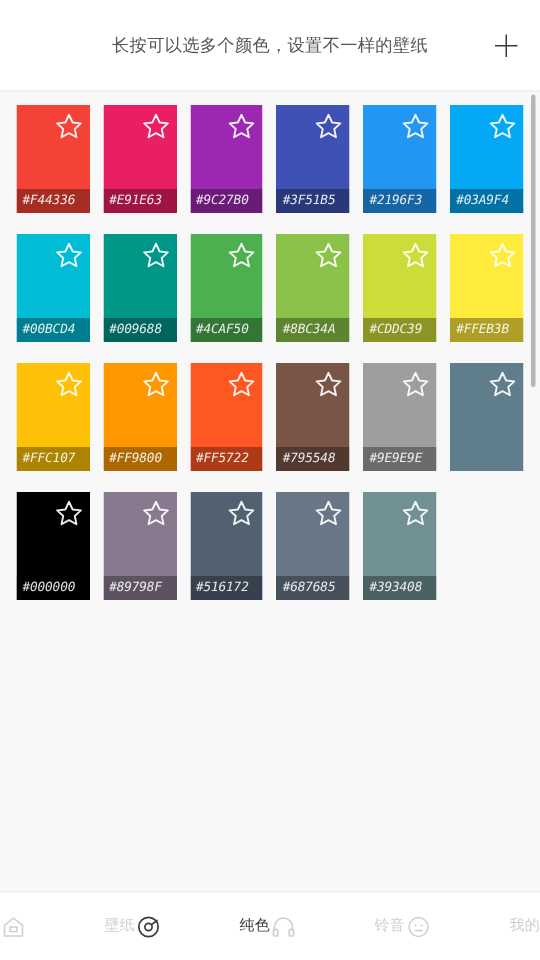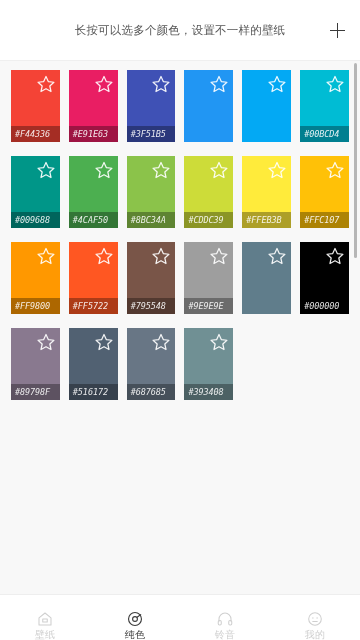--- a/index.html
+++ b/index.html
@@ -154,23 +154,23 @@
     flex: 0 0 46px;
     height: 46px;
     background: #ffffff;
     border-top: 1px solid #eeeeee;
     display: flex;
   }
 
   .tab {
     flex: 1 1 0;
     display: flex;
-    flex-direction: column;
+    flex-direction: row;
     align-items: center;
-    justify-content: flex-end;
+    justify-content: space-between;
     gap: 2px;
     cursor: pointer;
     color: #cfcfcf;
   }
   .tab.active { color: #3b3b3b; }
 
   .tab-icon {
     width: 18px;
     height: 18px;
     display: flex;
@@ -215,44 +215,61 @@
           <div class="swatch-star">
             <svg viewBox="0 0 24 24" fill="none" stroke="rgba(255,255,255,0.92)" stroke-width="1.5" stroke-linejoin="round">
               <polygon points="12,3 14.9,9.2 21.5,9.9 16.6,14.4 18,21 12,17.7 6,21 7.4,14.4 2.5,9.9 9.1,9.2"></polygon>
             </svg>
           </div>
           <div class="swatch-footer">
             <span class="swatch-label">#E91E63</span>
           </div>
         </div>
         <div class="swatch">
+          <div class="swatch-body" style="background: rgb(156, 39, 176);"></div>
+          <div class="swatch-star">
+            <svg viewBox="0 0 24 24" fill="none" stroke="rgba(255,255,255,0.92)" stroke-width="1.5" stroke-linejoin="round">
+              <polygon points="12,3 14.9,9.2 21.5,9.9 16.6,14.4 18,21 12,17.7 6,21 7.4,14.4 2.5,9.9 9.1,9.2"></polygon>
+            </svg>
+          </div>
+          <div class="swatch-footer">
+            <span class="swatch-label">#9C27B0</span>
+          </div>
+        </div>
+        <div class="swatch">
           <div class="swatch-body" style="background: rgb(63, 81, 181);"></div>
           <div class="swatch-star">
             <svg viewBox="0 0 24 24" fill="none" stroke="rgba(255,255,255,0.92)" stroke-width="1.5" stroke-linejoin="round">
               <polygon points="12,3 14.9,9.2 21.5,9.9 16.6,14.4 18,21 12,17.7 6,21 7.4,14.4 2.5,9.9 9.1,9.2"></polygon>
             </svg>
           </div>
           <div class="swatch-footer">
             <span class="swatch-label">#3F51B5</span>
           </div>
         </div>
         <div class="swatch">
           <div class="swatch-body" style="background: rgb(33, 150, 243);"></div>
           <div class="swatch-star">
             <svg viewBox="0 0 24 24" fill="none" stroke="rgba(255,255,255,0.92)" stroke-width="1.5" stroke-linejoin="round">
               <polygon points="12,3 14.9,9.2 21.5,9.9 16.6,14.4 18,21 12,17.7 6,21 7.4,14.4 2.5,9.9 9.1,9.2"></polygon>
             </svg>
           </div>
+          <div class="swatch-footer">
+            <span class="swatch-label">#2196F3</span>
+          </div>
         </div>
         <div class="swatch">
           <div class="swatch-body" style="background: rgb(3, 169, 244);"></div>
           <div class="swatch-star">
             <svg viewBox="0 0 24 24" fill="none" stroke="rgba(255,255,255,0.92)" stroke-width="1.5" stroke-linejoin="round">
               <polygon points="12,3 14.9,9.2 21.5,9.9 16.6,14.4 18,21 12,17.7 6,21 7.4,14.4 2.5,9.9 9.1,9.2"></polygon>
             </svg>
+          </div>
+          <div class="swatch-footer">
+            <span class="swatch-label">#03A9F4</span>
           </div>
         </div>
         <div class="swatch">
           <div class="swatch-body" style="background: rgb(0, 188, 212);"></div>
           <div class="swatch-star">
             <svg viewBox="0 0 24 24" fill="none" stroke="rgba(255,255,255,0.92)" stroke-width="1.5" stroke-linejoin="round">
               <polygon points="12,3 14.9,9.2 21.5,9.9 16.6,14.4 18,21 12,17.7 6,21 7.4,14.4 2.5,9.9 9.1,9.2"></polygon>
             </svg>
           </div>
           <div class="swatch-footer">

